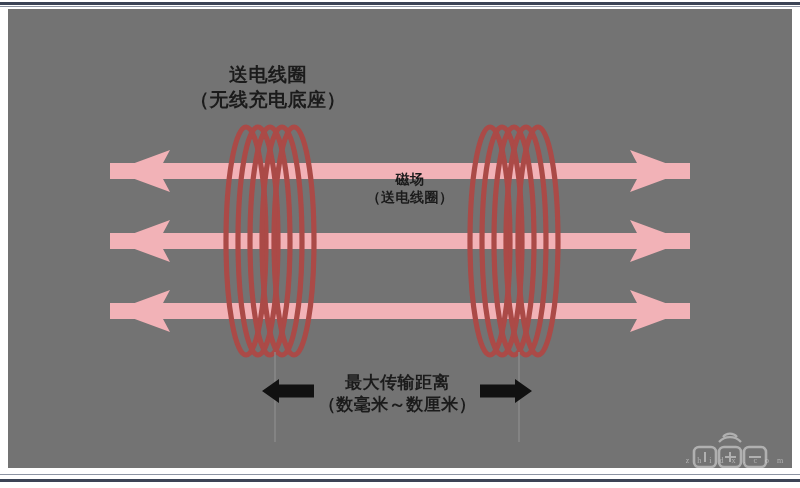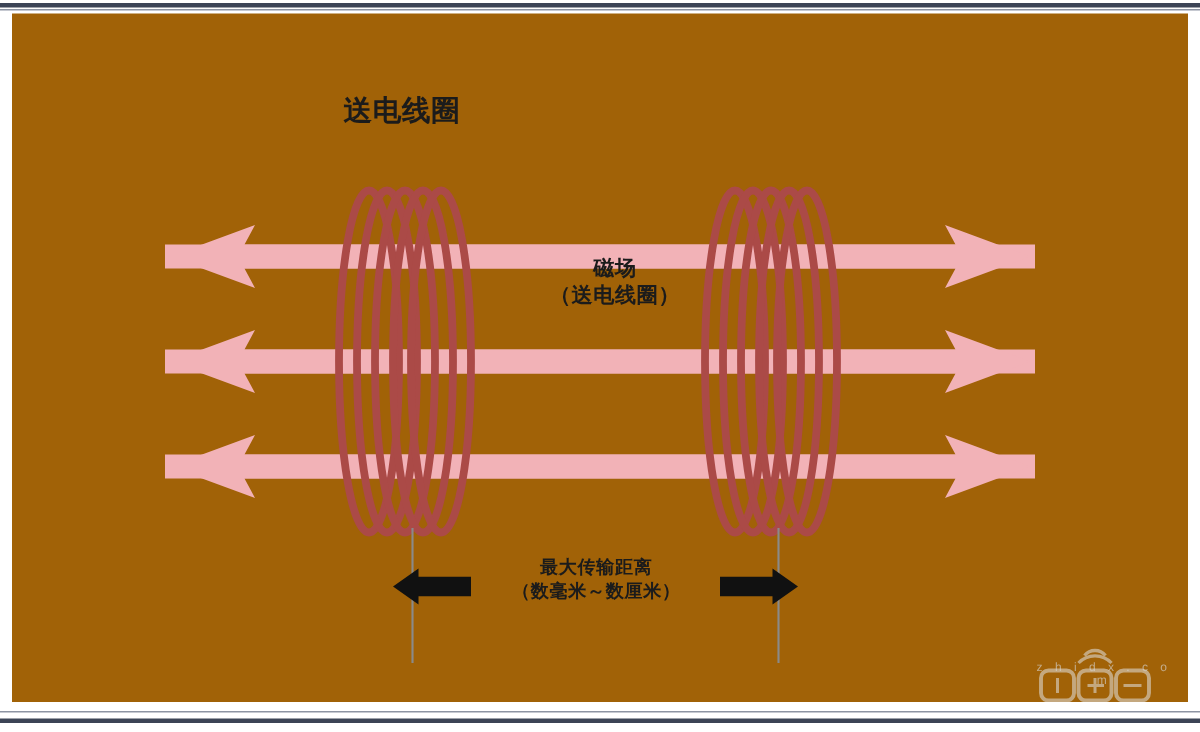--- a/index.html
+++ b/index.html
@@ -37,21 +37,21 @@
   }
   .edge-rule-thin.top2 { top: 6px; }
   .edge-rule-thin.bottom2 { top: 474px; }
 
   #canvas {
     position: absolute;
     left: 8px;
     top: 9px;
     width: 784px;
     height: 459px;
-    background: #a16207;
+    background: #737373;
     overflow: hidden;
   }
   #scene {
     position: absolute;
     left: -8px;
     top: -9px;
     width: 800px;
     height: 488px;
   }
 
@@ -75,41 +75,41 @@
     left: 305px;
     top: 170px;
     width: 210px;
     font-size: 14px;
   }
 
   #label-distance {
     left: 275px;
     top: 371px;
     width: 245px;
-    font-size: 12px;
+    font-size: 17px;
   }
 
   #watermark {
     position: absolute;
     left: 684px;
     top: 424px;
     width: 104px;
     height: 44px;
     opacity: 0.62;
   }
   .wm-text {
     position: absolute;
     left: 0;
-    top: 16px;
+    top: 32px;
     width: 104px;
     text-align: center;
     font-size: 8px;
     letter-spacing: 3px;
     color: #d8d8d8;
-    font-family: Liberation Sans, sans-serif;
+    font-family: Liberation Serif, serif;
   }
 </style>
 </head>
 <body>
 
 <div id="figure-root">
 
   <div class="edge-rule top"></div>
   <div class="edge-rule-thin top2"></div>
   <div class="edge-rule bottom"></div>
@@ -182,21 +182,21 @@
           <rect x="694" y="447" width="22" height="20" rx="5"></rect>
           <rect x="719" y="447" width="22" height="20" rx="5"></rect>
           <rect x="744" y="447" width="22" height="20" rx="5"></rect>
           <line x1="705" y1="452" x2="705" y2="462" stroke-width="2"></line>
           <line x1="725" y1="457" x2="736" y2="457" stroke-width="2"></line>
           <line x1="730" y1="452" x2="730" y2="462" stroke-width="2"></line>
           <line x1="749" y1="457" x2="761" y2="457" stroke-width="2"></line>
         </g>
       </svg>
 
-      <div class="label label-coil" id="label-tx"><span>送电线圈</span><br></div>
+      <div class="label label-coil" id="label-tx"><span>送电线圈</span><br><span>（无线充电底座）</span></div>
 
 
       <div class="label" id="label-field"><span>磁场</span><br><span>（送电线圈）</span></div>
 
       <div class="label" id="label-distance"><span>最大传输距离</span><br><span>（数毫米～数厘米）</span></div>
 
       <div id="watermark">
         <div class="wm-text">z h i d x . c o m</div>
       </div>
 

